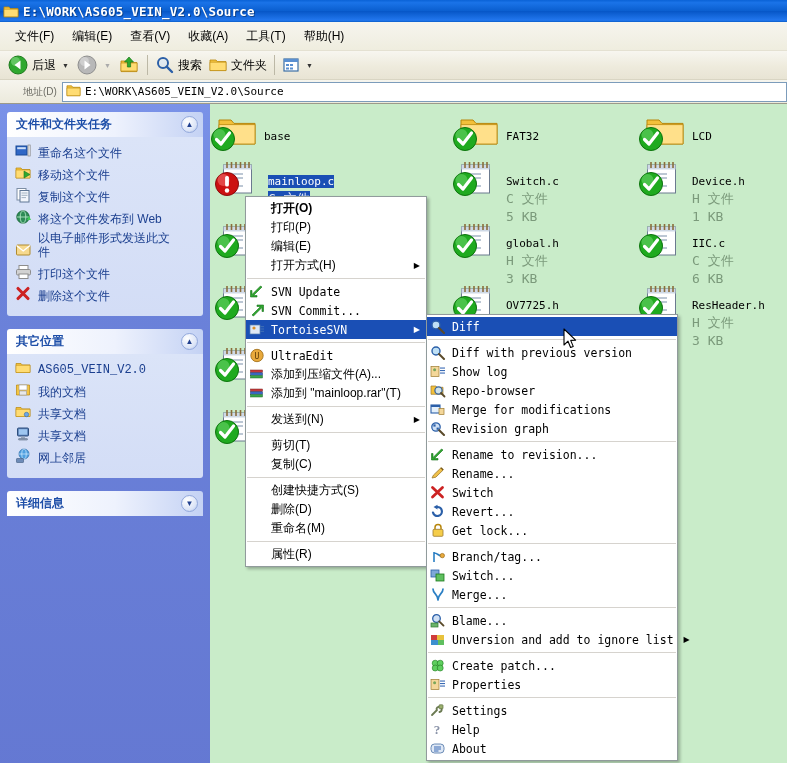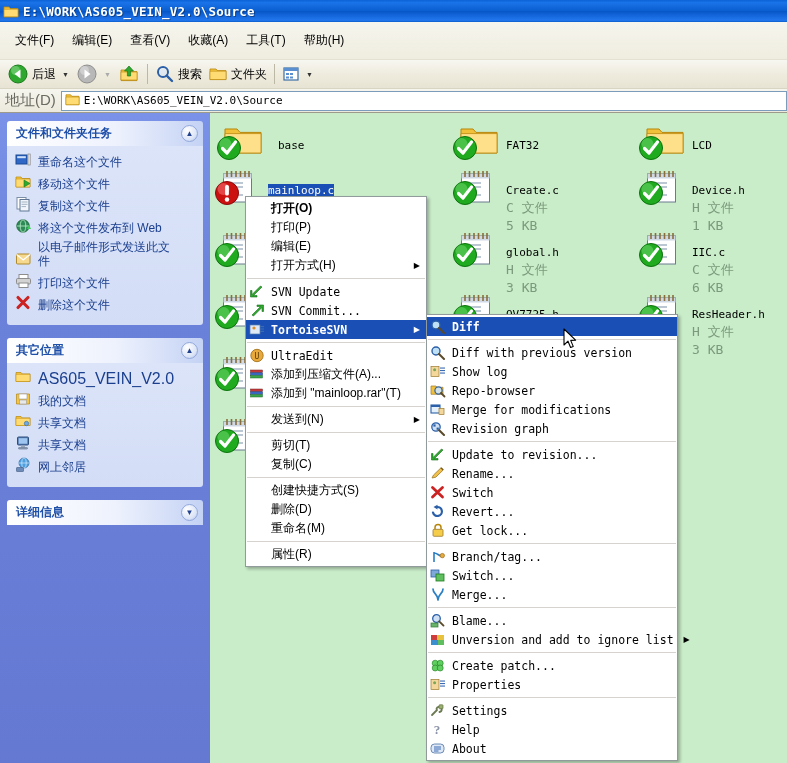--- a/index.html
+++ b/index.html
@@ -22,21 +22,21 @@
   #titlebar .tb-text {
     font-family: "DejaVu Sans Mono", monospace;
     font-size: 12.5px; font-weight: bold;
     letter-spacing: .2px;
     text-shadow: 1px 1px 0 rgba(0,0,0,.35);
     white-space: nowrap;
   }
 
   
   #menubar {
-    height: 38px;
+    height: 29px;
     background: linear-gradient(to bottom,#f6f5ee 0%, #efeddf 100%);
     display: flex; align-items: center;
     padding-left: 6px;
     border-bottom: 1px solid #e4e1d2;
   }
   #menubar .mi {
     font-size: 12px; color: #000;
     padding: 2px 9px;
     white-space: nowrap;
   }
@@ -57,21 +57,21 @@
 
   
   #addressbar {
     height: 24px;
     background: linear-gradient(to bottom,#f6f5ee 0%, #ecead c 100%);
     background: linear-gradient(to bottom,#f6f5ee 0%, #eceadc 100%);
     display:flex; align-items:center;
     padding-left: 5px;
     border-bottom: 1px solid #9c9a8a;
   }
-  #addr-label { font-size:15px; color:#6b6b63; margin-right:5px; white-space:nowrap; }
+  #addr-label { font-size:10px; color:#6b6b63; margin-right:5px; white-space:nowrap;margin-left:18px; }
   #addr-box {
     flex:1; height:20px; margin-right:0;
     background:#fff;
     border:1px solid #7c9cbb;
     display:flex; align-items:center;
     padding-left:3px;
   }
   #addr-text {
     font-family:"DejaVu Sans Mono", monospace;
     font-size:11px; color:#000; margin-left:4px; white-space:nowrap;
@@ -167,21 +167,21 @@
     display:flex; align-items:center;
     height:19px; padding:0 6px 0 3px;
     white-space:nowrap;
     cursor:default;
   }
   .citem .cico { width:18px; height:16px; flex:none; margin-right:4px; }
   .citem .clbl { font-size:12px; color:#000; flex:1; }
   .citem .clbl.mono { font-family:"DejaVu Sans Mono", monospace; font-size:11.5px; }
   .citem .clbl.bold { font-weight:bold; }
   .citem .carrow { font-size:8px; color:#000; margin-left:10px; }
-  .citem.hl { background:#1a4fb5;font-weight:bold; }
+  .citem.hl { background:#1a4fb5; }
   .citem.hl .clbl { color:#fff; }
   .citem.hl .carrow { color:#fff; }
   .csep { height:1px; background:#d6d3ce; margin:3px 1px 3px 1px; }
 
   
   #cursor { position:absolute; z-index:99; pointer-events:none; }
 
   
   .nb-doc { position:absolute; left:8px; top:2px; }
   .ovl { position:absolute; left:0px; top:12px; }
@@ -395,21 +395,21 @@
       </div>
       <div class="panel-body">
 
         <div class="task place">
           <span class="ic">
             <svg width="18" height="16" viewBox="0 0 18 16">
               <path d="M1 3.5h5l1.2 1.4H15v7.6H1z" fill="#f5c542" stroke="#b8860b" stroke-width=".7"></path>
               <path d="M1 5.3h14v7.2H1z" fill="#ffdc73" stroke="#b8860b" stroke-width=".5"></path>
             </svg>
           </span>
-          <span class="tx" style="font-family:Liberation Sans, sans-serif;font-size:16px">AS605_VEIN_V2.0</span>
+          <span class="tx" style="font-family:Liberation Mono, monospace;font-size:12px">AS605_VEIN_V2.0</span>
         </div>
 
         <div class="task place">
           <span class="ic">
             <svg width="18" height="16" viewBox="0 0 18 16">
               <path d="M1.5 3h13v10h-13z" fill="#f5c542" stroke="#b8860b" stroke-width=".7"></path>
               <rect x="4" y="3" width="8" height="5" fill="#fff" stroke="#999" stroke-width=".6"></rect>
               <rect x="4.5" y="9" width="7" height="4" fill="#e8e8e8" stroke="#999" stroke-width=".6"></rect>
             </svg>
           </span>
@@ -458,21 +458,21 @@
       <div class="panel-hdr">
         <span class="ttl">详细信息</span>
         <span class="chev">▼</span>
       </div>
     </div>
 
   </div>
 
   <div id="fileview">
 
-    <div class="fitem" style="left: 6px; top: 10px; gap: 8px;">
+    <div class="fitem" style="left: 0; top: 10px;">
         <span class="fico"><svg class="nb-doc" width="38" height="30" viewBox="0 0 38 30">
             <path d="M1 4 h12 l3 3.4 H37 V28 H1 Z" fill="#f3c03a" stroke="#b8860b" stroke-width="1"></path>
             <path d="M1 8.6 H37 V28 H1 Z" fill="#ffe08a" stroke="#b8860b" stroke-width=".8"></path>
           </svg><span><svg class="ovl" width="26" height="26" viewBox="0 0 26 26">
               <circle cx="13" cy="13" r="11.5" fill="#1faa1f" stroke="#0d730d" stroke-width="1"></circle>
               <circle cx="9.5" cy="9" r="6" fill="#7fe07f" opacity=".45"></circle>
               <path d="M6.5 13.5 L11 18 L19.5 7" fill="none" stroke="#fff" stroke-width="3.2" stroke-linecap="round" stroke-linejoin="round"></path>
             </svg></span></span>
         <span class="ftxt"><span class="fname">base</span></span>
       </div>
@@ -540,21 +540,21 @@
               <line x1="14" y1="1" x2="14" y2="7"></line>
               <line x1="18.5" y1="1" x2="18.5" y2="7"></line>
               <line x1="23" y1="1" x2="23" y2="7"></line>
               <line x1="27" y1="1" x2="27" y2="7"></line>
             </g>
           </svg><span><svg class="ovl" width="26" height="26" viewBox="0 0 26 26">
               <circle cx="13" cy="13" r="11.5" fill="#1faa1f" stroke="#0d730d" stroke-width="1"></circle>
               <circle cx="9.5" cy="9" r="6" fill="#7fe07f" opacity=".45"></circle>
               <path d="M6.5 13.5 L11 18 L19.5 7" fill="none" stroke="#fff" stroke-width="3.2" stroke-linecap="round" stroke-linejoin="round"></path>
             </svg></span></span>
-        <span class="ftxt"><span class="fname">Create.c</span><br><span class="fmeta">C 文件</span><br><span class="fmeta">5 KB</span></span>
+        <span class="ftxt"><span class="fname">Switch.c</span><br><span class="fmeta">C 文件</span><br><span class="fmeta">5 KB</span></span>
       </div>
       <div class="fitem" style="left: 428px; top: 55px;">
         <span class="fico"><svg class="nb-doc" width="32" height="34" viewBox="0 0 32 34">
             <rect x="1.5" y="4" width="28" height="28" fill="#ffffff" stroke="#6b7a8f" stroke-width="1"></rect>
             <rect x="1.5" y="4" width="28" height="4.5" fill="#cfd9e6"></rect>
             <g stroke="#8fa2b8" stroke-width="1.2">
               <line x1="5" y1="13" x2="21" y2="13"></line>
               <line x1="5" y1="17" x2="21" y2="17"></line>
               <line x1="5" y1="21" x2="17" y2="21"></line>
               <line x1="5" y1="25" x2="21" y2="25"></line>
@@ -929,21 +929,21 @@
           <rect x="6.6" y="6.6" width="2.2" height="2.2" fill="#2b5fa8"></rect>
           <line x1="9.2" y1="9.2" x2="14" y2="14" stroke="#5a4a2a" stroke-width="2" stroke-linecap="round"></line>
         </svg></span>
       <span class="clbl mono">Revision graph</span>
     </div>
     <div class="csep"></div>
     <div class="citem">
       <span class="cico"><svg width="16" height="15" viewBox="0 0 16 15">
           <path d="M11.5 2 L3 10.5 L3 6.5 L1.5 6.5 L1.5 13 L8 13 L8 11.5 L4.5 11.5 L13 3 Z" fill="#2fa82f" stroke="#15711a" stroke-width=".6"></path>
         </svg></span>
-      <span class="clbl mono">Update to revision...</span>
+      <span class="clbl mono">Rename to revision...</span>
     </div>
     <div class="citem">
       <span class="cico"><svg width="16" height="15" viewBox="0 0 16 15">
           <path d="M2 12 L3.5 9 L11 1.8 L13.2 4 L5.8 11.2 Z" fill="#f0c04a" stroke="#9c7a2e" stroke-width=".8"></path>
           <path d="M11 1.8 L13.2 4" stroke="#7a5a1a" stroke-width="1.4"></path>
         </svg></span>
       <span class="clbl mono">Rename...</span>
     </div>
     <div class="citem">
       <span class="cico"><svg width="16" height="15" viewBox="0 0 16 15">

